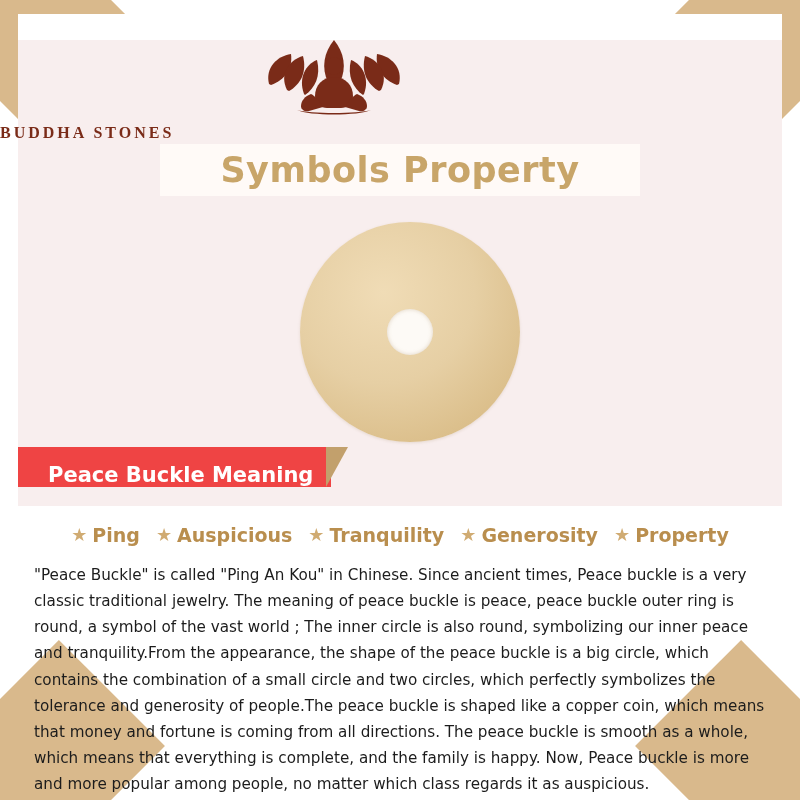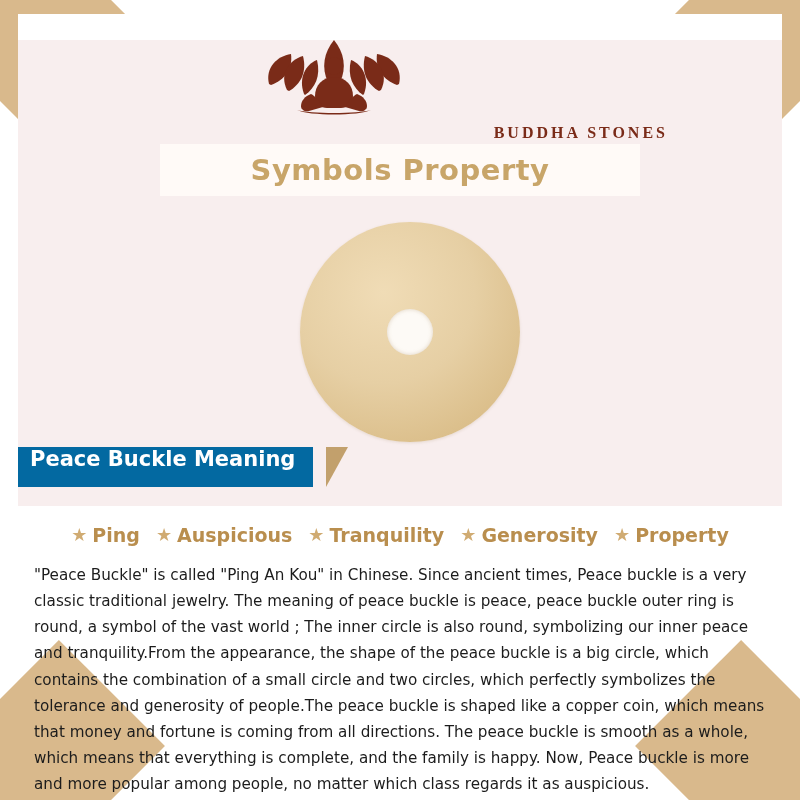--- a/index.html
+++ b/index.html
@@ -76,21 +76,21 @@
     background: #ffffff;
     z-index: 3;
   }
 
   
   .logo-area {
     position: absolute;
     left: 0;
     top: 22px;
     width: 668px;
-    text-align: right;
+    text-align: left;
     z-index: 5;
   }
   .logo-mark {
     display: block;
     margin: 0 auto;
   }
   .brand-name {
     margin-top: 6px;
     font-size: 16px;
     letter-spacing: 3px;
@@ -106,21 +106,21 @@
     top: 144px;
     width: 480px;
     height: 52px;
     background: #fffaf7;
     z-index: 5;
     display: flex;
     align-items: center;
     justify-content: center;
   }
   .title-text {
-    font-size: 29px;
+    font-size: 35px;
     font-weight: bold;
     color: #c8a569;
     letter-spacing: 0.5px;
     font-family: "DejaVu Sans", sans-serif;
   }
 
   
   .donut-wrap {
     position: absolute;
     left: 300px;
@@ -149,24 +149,24 @@
     background: #fdfaf6;
     box-shadow: inset 0 0 4px rgba(170,140,100,0.35);
   }
 
   
   .section-ribbon {
     position: absolute;
     left: 18px;
     top: 447px;
     height: 40px;
-    background: #0369a1;
+    background: #ef4444;
     display: flex;
-    align-items: flex-start;
-    padding: 0 18px 0 12px;
+    align-items: flex-end;
+    padding: 0 18px 0 30px;
     z-index: 6;
   }
   .section-ribbon-text {
     color: #ffffff;
     font-size: 21px;
     font-weight: bold;
     font-family: "DejaVu Sans", sans-serif;
   }
   .ribbon-tail {
     position: absolute;

